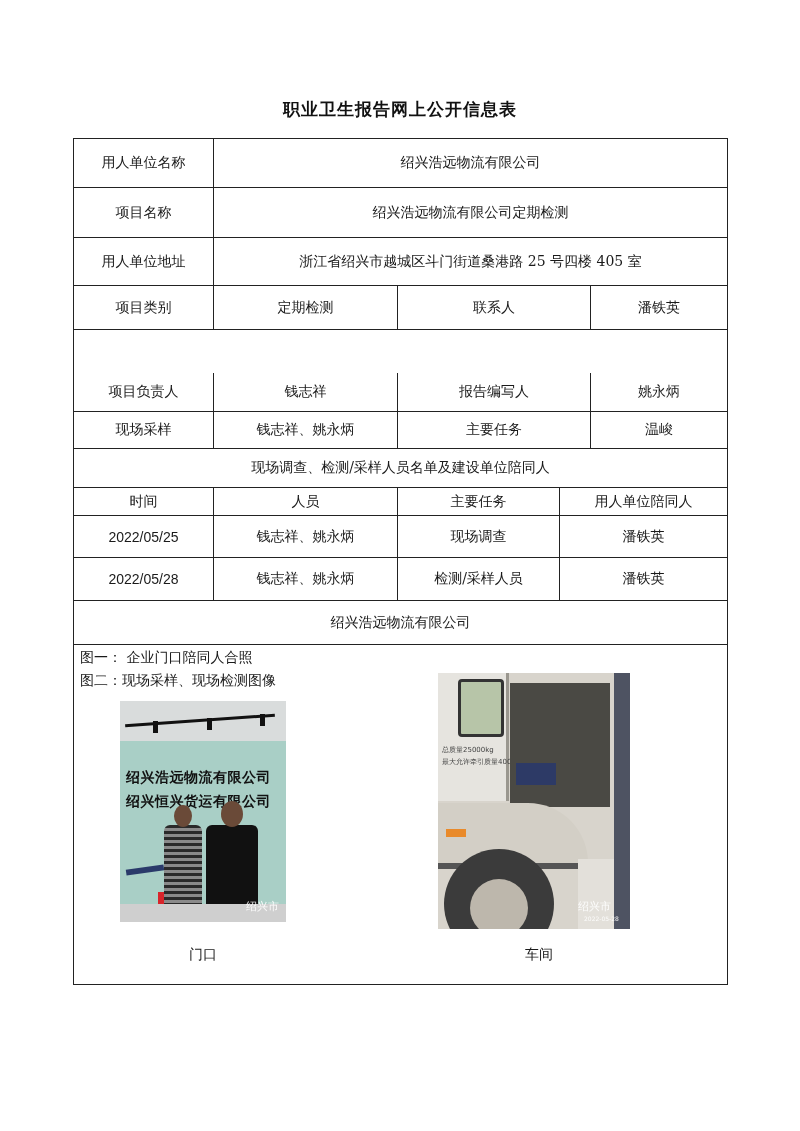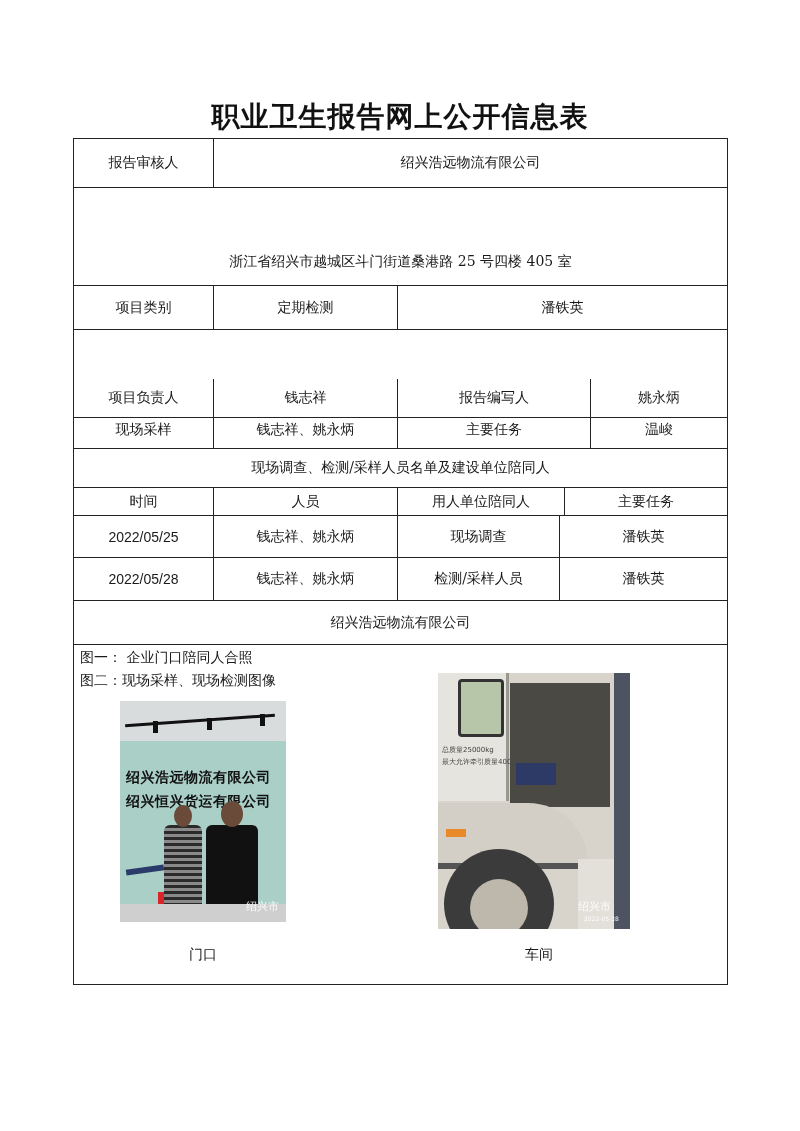--- a/index.html
+++ b/index.html
@@ -3,21 +3,21 @@
   <meta charset="utf-8">
   <style>
     html, body { margin: 0; padding: 0; background: #ffffff; }
     body {
       width: 800px; height: 1131px; position: relative; overflow: hidden;
       font-family: "DejaVu Serif", "Liberation Serif", serif;
       color: #1a1a1a;
     }
     .title {
       position: absolute; left: 0; top: 98px; width: 800px;
-      text-align: center; font-size: 28px; font-weight: bold; letter-spacing: 1px;
+      text-align: center; font-size: 17px; font-weight: bold; letter-spacing: 1px;
       font-family: "DejaVu Sans", "Liberation Sans", sans-serif;
       color: #111;
     }
     .sheet {
       position: absolute; left: 73px; top: 138px; width: 655px; height: 847px;
       border: 1.5px solid #222; box-sizing: border-box;
     }
     .row { position: absolute; left: 0; width: 100%; display: flex; box-sizing: border-box; border-bottom: 1.5px solid #222; }
     .cell {
       box-sizing: border-box; display: flex; align-items: center; justify-content: center;
@@ -60,59 +60,65 @@
     .truck .txt { position: absolute; left: 4px; font-size: 7px; color: #444; font-family: "DejaVu Sans", sans-serif; white-space: nowrap; }
   </style>
 </head>
 <body>
 
 <div class="title">职业卫生报告网上公开信息表</div>
 
 <div class="sheet">
 
   <div class="row" style="top:0;height:49px;">
-    <div class="cell" style="width:140px;">报告审核人</div>
+    <div class="cell" style="width:140px;">用人单位名称</div>
     <div class="cell" style="flex:1;">绍兴浩远物流有限公司</div>
   </div>
 
+  <div class="row" style="top:49px;height:50px;">
+    <div class="cell" style="width:140px;">项目名称</div>
+    <div class="cell" style="flex:1;">绍兴浩远物流有限公司定期检测</div>
+  </div>
 
   <div class="row" style="top:99px;height:48px;">
+    <div class="cell" style="width:140px;">用人单位地址</div>
     <div class="cell" style="flex:1;">浙江省绍兴市越城区斗门街道桑港路 25 号四楼 405 室</div>
   </div>
 
   <div class="row" style="top:147px;height:44px;">
     <div class="cell" style="width:140px;">项目类别</div>
     <div class="cell" style="width:184px;">定期检测</div>
+    <div class="cell" style="width:193px;">联系人</div>
     <div class="cell" style="flex:1;">潘铁英</div>
   </div>
 
 
-  <div class="row" style="top:240px;height:39px;">
+  <div class="row" style="top:234px;height:39px;">
     <div class="cell" style="width:140px;">项目负责人</div>
     <div class="cell" style="width:184px;">钱志祥</div>
     <div class="cell" style="width:193px;">报告编写人</div>
     <div class="cell" style="flex:1;">姚永炳</div>
   </div>
 
   <div class="row" style="top:273px;height:37px;">
     <div class="cell" style="width:140px;">现场采样</div>
     <div class="cell" style="width:184px;">钱志祥、姚永炳</div>
     <div class="cell" style="width:193px;">主要任务</div>
     <div class="cell" style="flex:1;">温峻</div>
   </div>
 
   <div class="row" style="top:310px;height:39px;">
     <div class="cell full">现场调查、检测/采样人员名单及建设单位陪同人</div>
   </div>
 
   <div class="row" style="top:349px;height:28px;font-family:Liberation Mono, monospace;">
     <div class="cell" style="width:140px;">时间</div>
     <div class="cell" style="width:184px;">人员</div>
+    <div class="cell" style="width:162px;">主要任务</div>
     <div class="cell" style="flex:1;">用人单位陪同人</div>
-    <div class="cell" style="width:162px;">主要任务</div>
   </div>
 
   <div class="row" style="top:377px;height:42px;">
     <div class="cell latin" style="width:140px;">2022/05/25</div>
     <div class="cell" style="width:184px;">钱志祥、姚永炳</div>
     <div class="cell" style="width:162px;">现场调查</div>
     <div class="cell" style="flex:1;">潘铁英</div>
   </div>
 
   <div class="row" style="top:419px;height:43px;">

